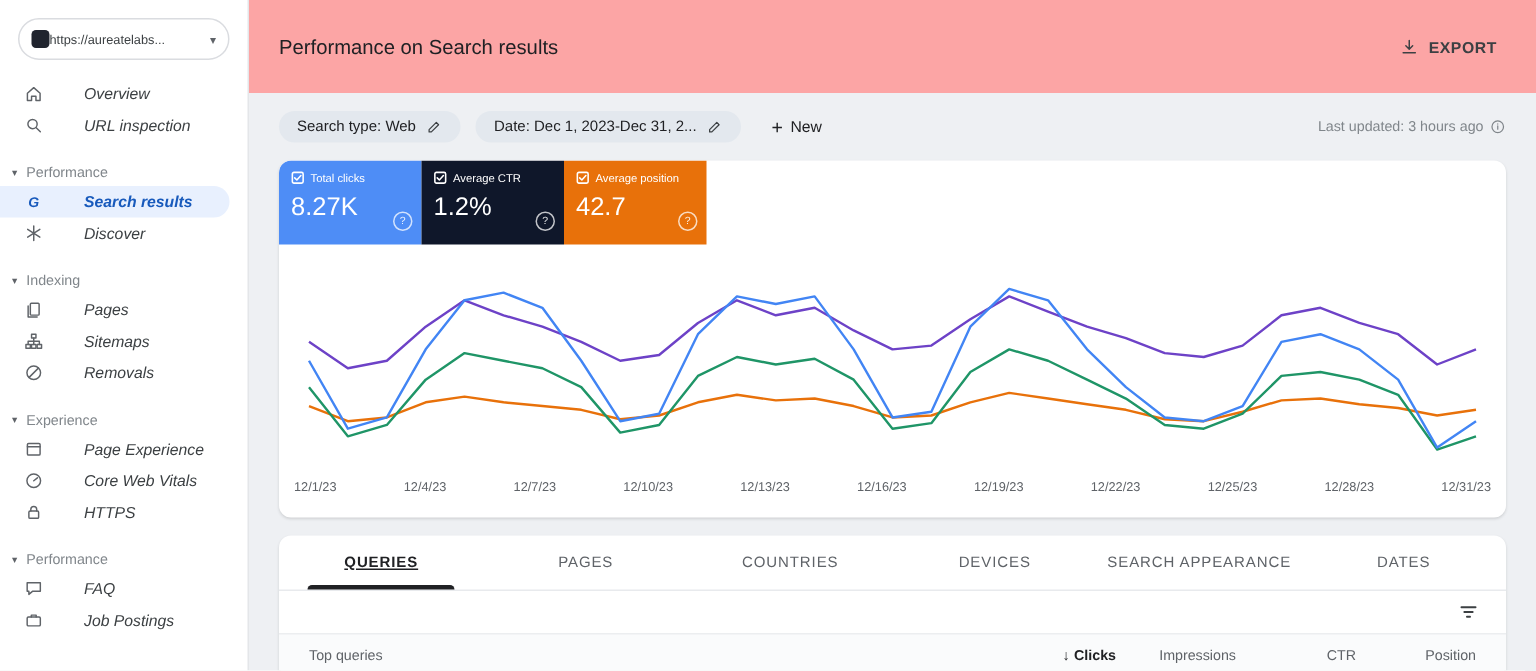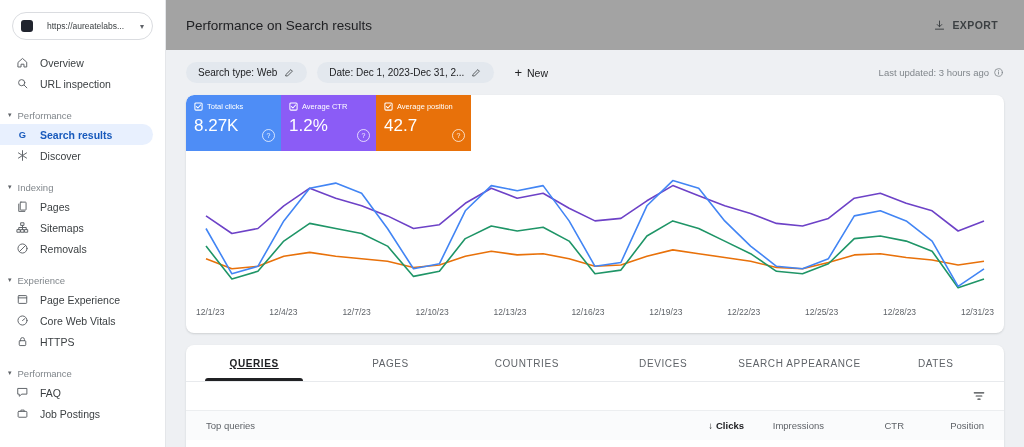--- a/index.html
+++ b/index.html
@@ -3,40 +3,40 @@
 <meta charset="utf-8">
 <style>
   html,body{margin:0;padding:0;}
   body{width:1024px;height:447px;overflow:hidden;background:#fff;
        font-family:"Liberation Sans","DejaVu Sans",sans-serif;color:#202124;}
   .layout{display:flex;width:1024px;height:447px;overflow:hidden;}
   
   .sidebar{width:166px;min-width:166px;box-sizing:border-box;background:#fff;
            border-right:1px solid #e4e6e9;padding-top:10px;overflow:hidden;}
   .property-selector{margin:2px 12px 12px 12px;height:26px;border:1px solid #dadce0;
-           border-radius:14px;display:flex;align-items:center;gap:14px;padding:0 8px;
+           border-radius:14px;display:flex;align-items:center;gap:0;padding:0 8px;
            font-size:8.5px;color:#3c4043;cursor:pointer;}
   .favicon{width:12px;height:12px;background:#20242e;border-radius:3px;flex:none;}
   .prop-url{white-space:nowrap;overflow:hidden;text-overflow:ellipsis;flex:1;}
   .prop-caret{font-size:8px;color:#5f6368;}
-  .side-item{display:flex;align-items:center;gap:10px;height:21px;padding:0 0 0 16px;
-             font-size:10.5px;color:#3c4043;cursor:pointer;}
+  .side-item{display:flex;align-items:center;gap:26px;height:21px;padding:0 0 0 16px;
+             font-size:10.5px;color:#3c4043;cursor:pointer;font-style:italic;}
   .side-item .icn{width:14px;height:14px;display:flex;align-items:center;color:#5f6368;flex:none;}
   .side-item.active{background:#e8f0fe;border-radius:0 14px 14px 0;margin-right:12px;
              color:#185abc;font-weight:bold;}
   .side-item.active .icn{color:#185abc;}
   .side-label{white-space:nowrap;}
   .side-section{display:flex;align-items:center;gap:6px;height:18px;margin-top:12px;
              padding-left:8px;font-size:9.5px;color:#80868b;cursor:pointer;}
   .sec-caret{font-size:7px;color:#5f6368;}
   
   .main{flex:1;background:#eef0f3;overflow:hidden;position:relative;}
-  .main-header{height:50px;background:#a3a3a3;display:flex;align-items:center;padding:0 20px;}
+  .main-header{height:62px;background:#fca5a5;display:flex;align-items:center;padding:0 20px;}
   .page-title{font-size:13.5px;font-weight:normal;margin:0;color:#202124;}
-  .export-btn{margin-left:auto;display:flex;align-items:center;gap:6px;background:none;border:none;
+  .export-btn{margin-left:auto;display:flex;align-items:flex-end;gap:6px;background:none;border:none;
              font-family:inherit;font-size:10.5px;font-weight:bold;letter-spacing:.4px;
              color:#3c4043;cursor:pointer;}
   .filter-row{display:flex;align-items:center;padding:12px 20px 12px 20px;}
   .chips{display:flex;gap:10px;margin-right:14px;}
   .chip{display:flex;align-items:flex-end;gap:7px;background:#e3e8ee;border-radius:14px;
              padding:5px 12px;font-size:10px;color:#202124;cursor:pointer;white-space:nowrap;}
   .chip .icn{color:#3c4043;display:flex;}
   .new-btn{display:flex;align-items:center;gap:5px;background:none;border:none;font-family:inherit;
              font-size:10.5px;color:#202124;cursor:pointer;}
   .plus{font-size:13px;line-height:1;}
@@ -268,21 +268,21 @@
                 <svg viewBox="0 0 12 12" width="9" height="9" fill="none" stroke="#fff" stroke-width="1.4" stroke-linecap="round" stroke-linejoin="round">
                   <rect x="1.2" y="1.2" width="9.6" height="9.6" rx="1.4"></rect>
                   <path d="m3.3 6.1 1.9 1.9 3.6-4"></path>
                 </svg>
               </span>
               <span class="card-label">Total clicks</span>
             </div>
             <div class="card-value">8.27K</div>
             <div class="card-help">?</div>
           </div>
-          <div class="card" style="background: #8b5cf6;">
+          <div class="card" style="background: #0f172a;">
             <div class="card-top">
               <span class="icn">
                 <svg viewBox="0 0 12 12" width="9" height="9" fill="none" stroke="#fff" stroke-width="1.4" stroke-linecap="round" stroke-linejoin="round">
                   <rect x="1.2" y="1.2" width="9.6" height="9.6" rx="1.4"></rect>
                   <path d="m3.3 6.1 1.9 1.9 3.6-4"></path>
                 </svg>
               </span>
               <span class="card-label">Average CTR</span>
             </div>
             <div class="card-value">1.2%</div>

